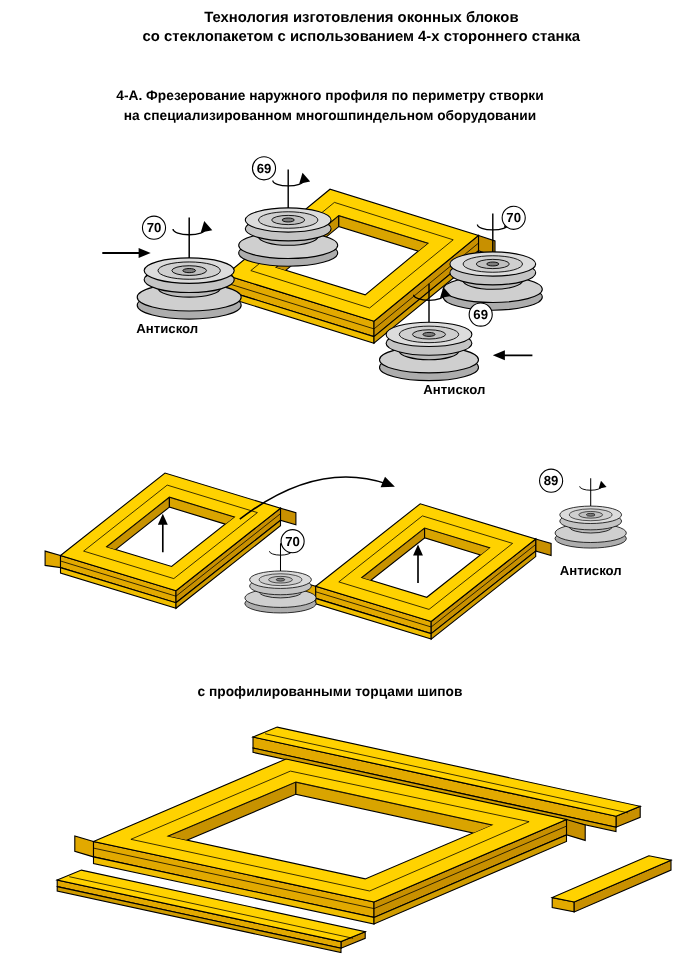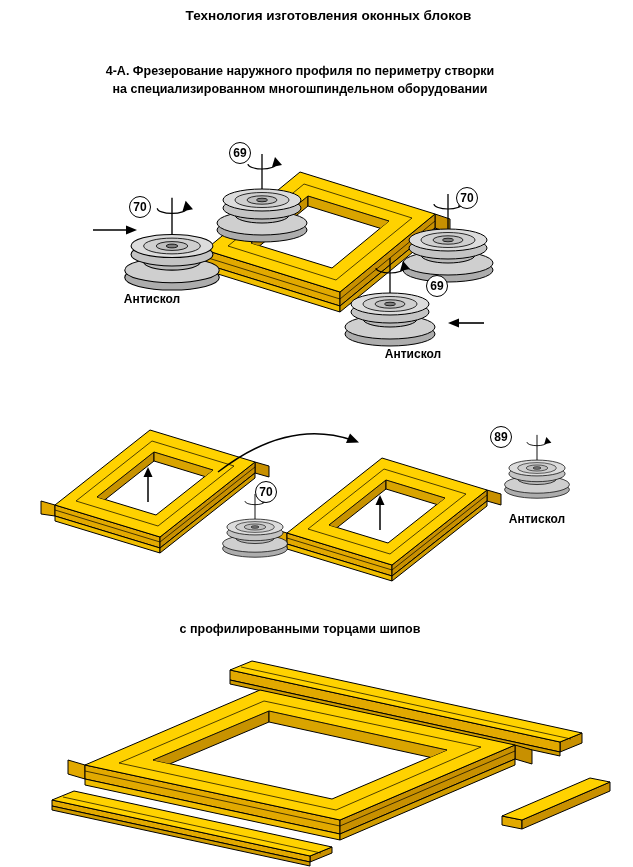--- a/index.html
+++ b/index.html
@@ -34,22 +34,23 @@
         <ellipse cx="0" cy="8" rx="39" ry="11" fill="#C4C4C4" stroke="#000"></ellipse>
         <ellipse cx="0" cy="0" rx="39" ry="11" fill="#DCDCDC" stroke="#000"></ellipse>
         <ellipse cx="0" cy="0" rx="27" ry="7.5" fill="#CFCFCF" stroke="#000" stroke-width="0.8"></ellipse>
         <ellipse cx="0" cy="0" rx="15" ry="4.2" fill="#C0C0C0" stroke="#000" stroke-width="0.8"></ellipse>
         <ellipse cx="0" cy="0" rx="5.5" ry="1.8" fill="#7E7E7E" stroke="#000" stroke-width="0.8"></ellipse>
       </g>
     </defs>
   </svg>
 
   <div class="title-line" style="top:7px">Технология изготовления оконных блоков</div>
-
-  <div class="heading" style="top:62px">
+  <div class="title-line" style="top:24px">со стеклопакетом с использованием 4-х стороннего станка</div>
+
+  <div class="heading" style="top:78px">
     <div>4-А. Фрезерование наружного профиля по периметру створки</div>
     <div>на специализированном многошпиндельном оборудовании</div>
   </div>
 
   <svg class="dsvg" style="top:128px" width="633" height="240" viewBox="0 0 633 240">
     <defs>
       <clipPath id="holeA">
           <path d="M251 115 L308 68 L389 93 L332 140 Z"></path>
         </clipPath>
     </defs>

